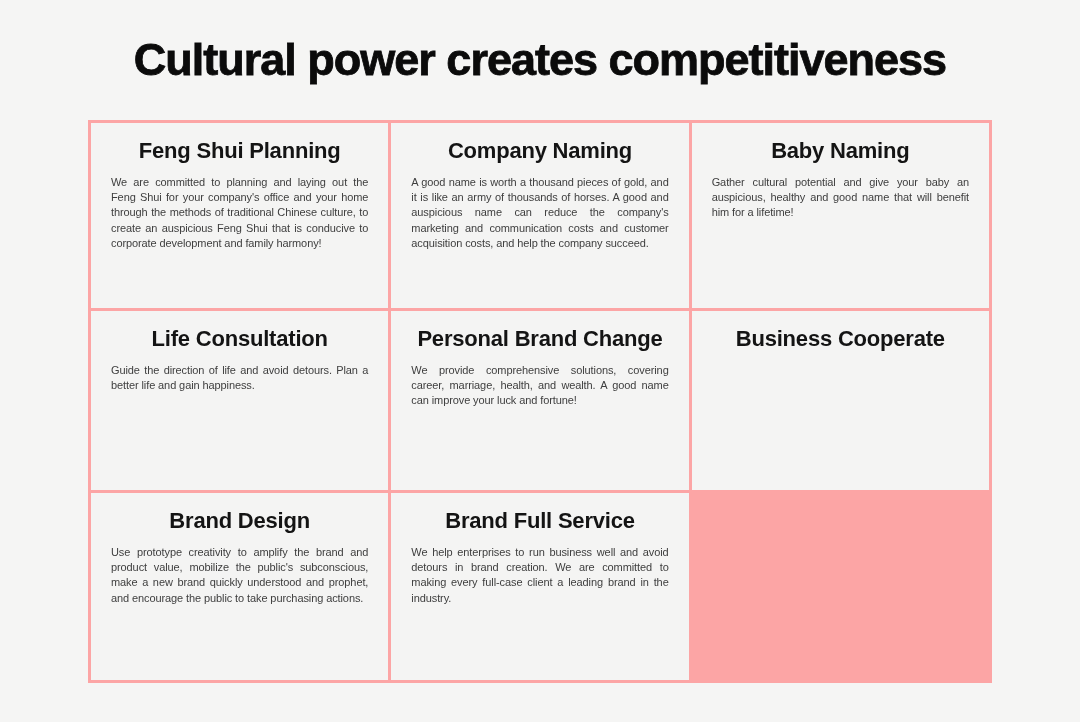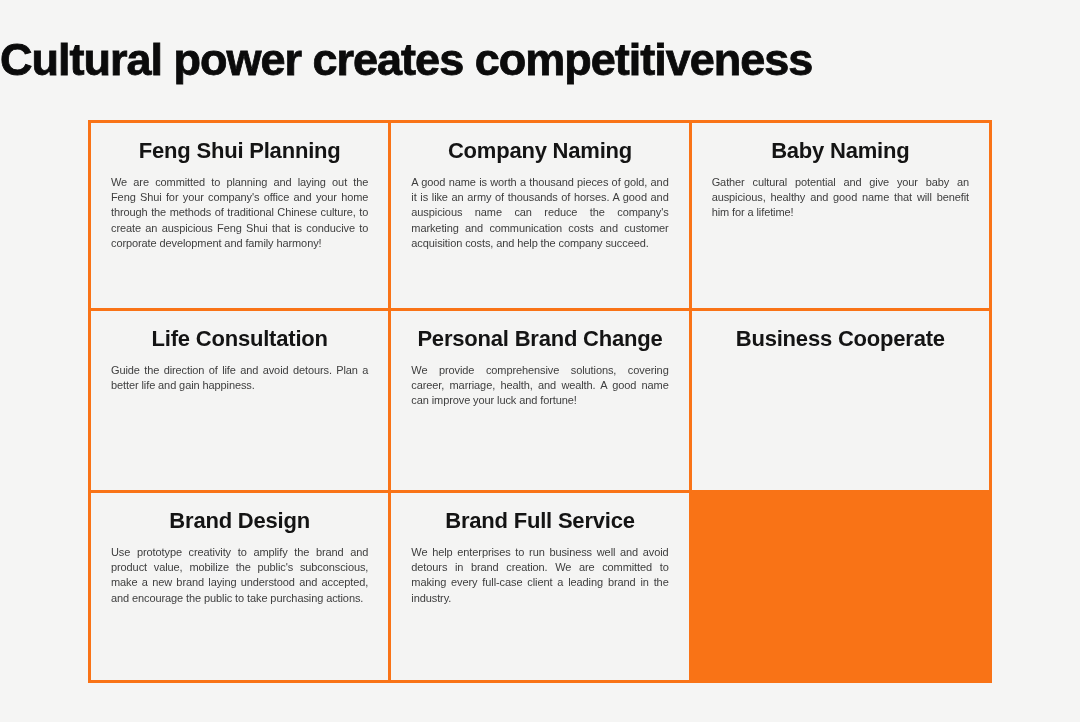--- a/index.html
+++ b/index.html
@@ -15,35 +15,36 @@
     position: relative;
     width: 1080px;
     height: 722px;
     background: #F5F5F4;
   }
   .main-title {
     position: absolute;
     top: 34px;
     left: 0;
     width: 1080px;
+    text-align: center;
     font-size: 45px;
     font-weight: 800;
     letter-spacing: -1px;
     color: #0B0B0B;
     -webkit-text-stroke: 0.8px #0B0B0B;
     line-height: 1.15;
     white-space: nowrap;
   }
   .grid {
     position: absolute;
     left: 88px;
     top: 120px;
     width: 904px;
     height: 563px;
-    background: #f97316;
+    background: #fca5a5;
     display: grid;
     grid-template-columns: 1fr 1fr 1fr;
     grid-template-rows: 186fr 180fr 188fr;
     gap: 3px;
     padding: 3px;
   }
   .cell {
     background: #F4F4F3;
     padding: 14px 12px 0 12px;
     overflow: hidden;
@@ -103,21 +104,21 @@
       <h2>Personal Brand Change</h2>
       <p>We provide comprehensive solutions, covering career, marriage, health, and wealth. A good name can improve your luck and fortune!</p>
     </div>
 
     <div class="cell">
       <h2>Business Cooperate</h2>
     </div>
 
     <div class="cell">
       <h2>Brand Design</h2>
-      <p>Use prototype creativity to amplify the brand and product value, mobilize the public's subconscious, make a new brand laying understood and accepted, and encourage the public to take purchasing actions.</p>
+      <p>Use prototype creativity to amplify the brand and product value, mobilize the public's subconscious, make a new brand quickly understood and prophet, and encourage the public to take purchasing actions.</p>
     </div>
 
     <div class="cell">
       <h2>Brand Full Service</h2>
       <p>We help enterprises to run business well and avoid detours in brand creation. We are committed to making every full-case client a leading brand in the industry.</p>
     </div>
 
   </div>
 </div>
 

